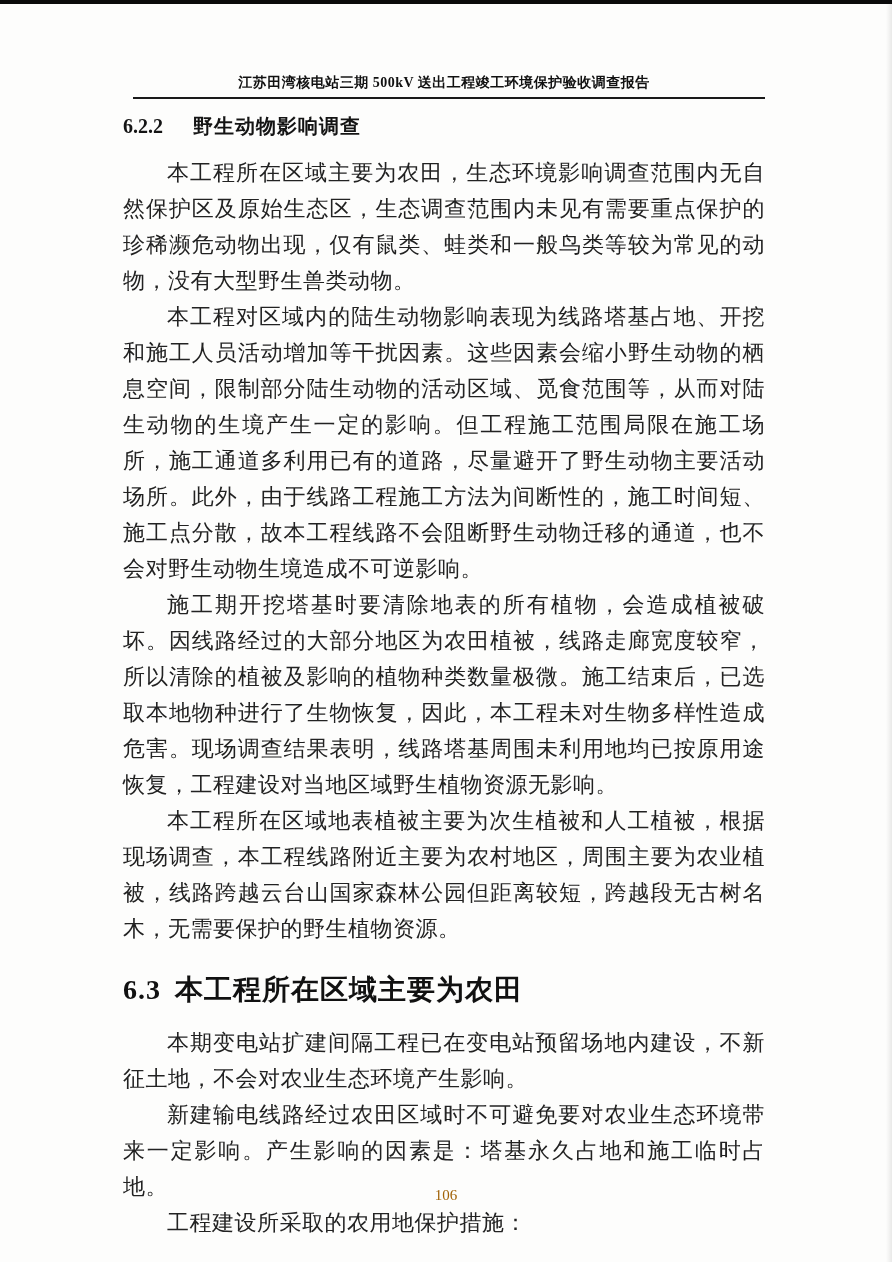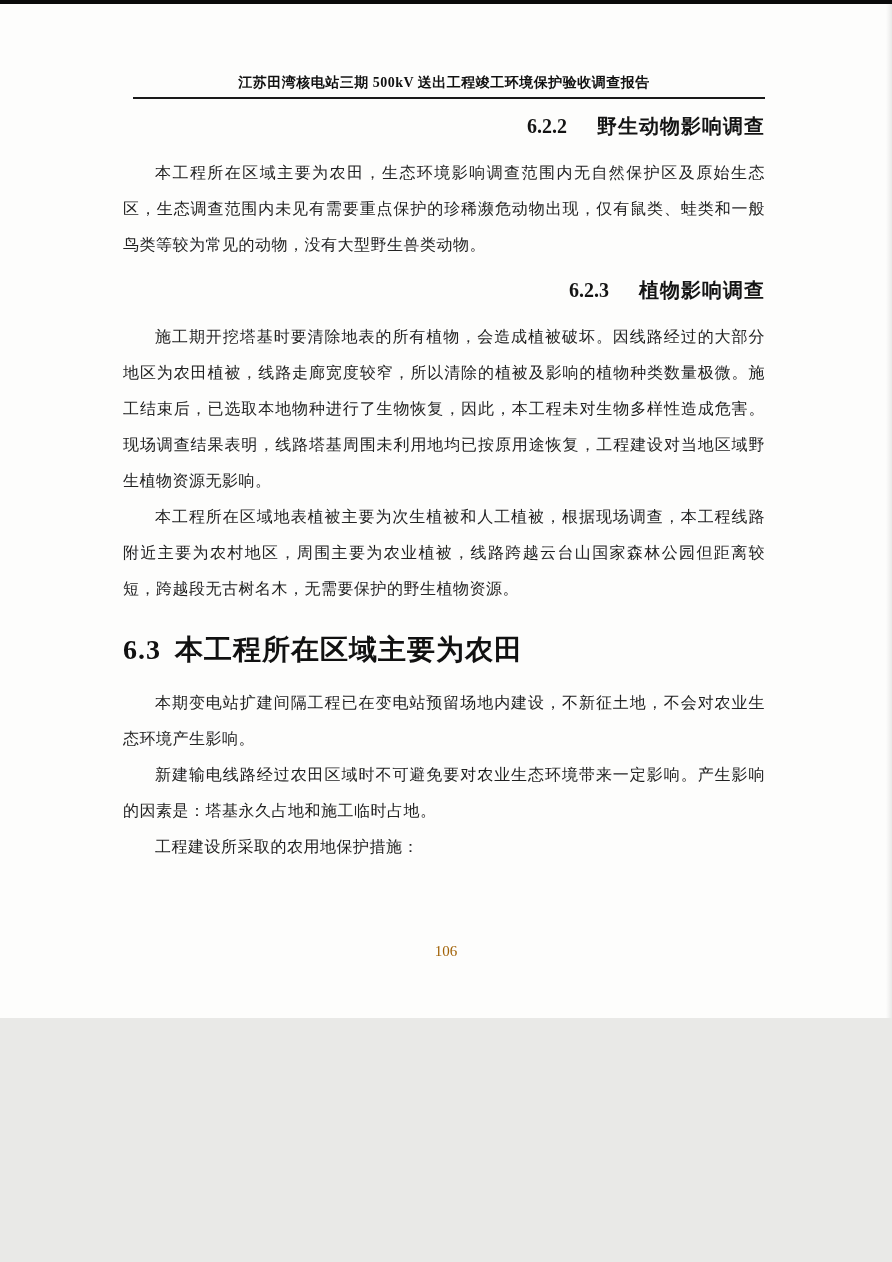--- a/index.html
+++ b/index.html
@@ -3,21 +3,21 @@
 <meta charset="utf-8">
 <style>
   html, body { margin: 0; padding: 0; }
   body {
     background: #e9e9e7;
     font-family: "Liberation Serif", "DejaVu Serif", serif;
   }
   .page {
     position: relative;
     width: 892px;
-    height: 1018px;
+    height: 1262px;
     margin: 0 auto;
     background: #fdfdfc;
     overflow: hidden;
     color: #1d1d1d;
   }
   .scan-top-edge {
     position: absolute;
     top: 0; left: 0;
     width: 100%;
     height: 4px;
@@ -45,40 +45,39 @@
   .header-rule {
     border: none;
     border-top: 2px solid #1a1a1a;
     margin: 5px 0 0 10px;
   }
   h3.sec {
     font-size: 20px;
     margin: 14px 0 15px 0;
     font-weight: bold;
     color: #141414;
-    text-align: right;
   }
   h3.sec .sec-num {
     font-family: "Liberation Serif", "DejaVu Serif", serif;
     margin-right: 30px;
   }
   h3.sec .sec-title {
     font-family: "Liberation Sans", "DejaVu Sans", sans-serif;
     letter-spacing: 1px;
   }
   h2.sec-big {
     font-size: 28px;
     margin: 24px 0 16px 0;
     font-weight: bold;
     color: #111;
     letter-spacing: 1px;
   }
   h2.sec-big .sec-num { margin-right: 14px; margin-top: 41px; }
   p.body-p {
-    font-size: 16px;
+    font-size: 22px;
     line-height: 36px;
     margin: 0;
     text-align: justify;
     text-indent: 2em;
     letter-spacing: 0.5px;
     color: #222;
   }
   .footer {
     position: absolute;
     bottom: 58px;
@@ -100,24 +99,22 @@
 
     <div class="running-header">
       <div class="running-header-title">江苏田湾核电站三期 500kV 送出工程竣工环境保护验收调查报告</div>
       <hr class="header-rule">
     </div>
 
     <h3 class="sec">
       <span class="sec-num">6.2.2</span><span class="sec-title">野生动物影响调查</span>
     </h3>
     <p class="body-p">本工程所在区域主要为农田，生态环境影响调查范围内无自然保护区及原始生态区，生态调查范围内未见有需要重点保护的珍稀濒危动物出现，仅有鼠类、蛙类和一般鸟类等较为常见的动物，没有大型野生兽类动物。</p>
+    <p class="body-p">本工程对区域内的陆生动物影响表现为线路塔基占地、开挖和施工人员活动增加等干扰因素。这些因素会缩小野生动物的栖息空间，限制部分陆生动物的活动区域、觅食范围等，从而对陆生动物的生境产生一定的影响。但工程施工范围局限在施工场所，施工通道多利用已有的道路，尽量避开了野生动物主要活动场所。此外，由于线路工程施工方法为间断性的，施工时间短、施工点分散，故本工程线路不会阻断野生动物迁移的通道，也不会对野生动物生境造成不可逆影响。</p>
 
-    <h3 class="sec">
-      <span class="sec-num">6.2.3</span><span class="sec-title">植物影响调查</span>
-    </h3>
     <p class="body-p">施工期开挖塔基时要清除地表的所有植物，会造成植被破坏。因线路经过的大部分地区为农田植被，线路走廊宽度较窄，所以清除的植被及影响的植物种类数量极微。施工结束后，已选取本地物种进行了生物恢复，因此，本工程未对生物多样性造成危害。现场调查结果表明，线路塔基周围未利用地均已按原用途恢复，工程建设对当地区域野生植物资源无影响。</p>
     <p class="body-p">本工程所在区域地表植被主要为次生植被和人工植被，根据现场调查，本工程线路附近主要为农村地区，周围主要为农业植被，线路跨越云台山国家森林公园但距离较短，跨越段无古树名木，无需要保护的野生植物资源。</p>
 
     <h2 class="sec-big">
       <span class="sec-num">6.3</span><span class="sec-title">本工程所在区域主要为农田</span>
     </h2>
 
     <p class="body-p">本期变电站扩建间隔工程已在变电站预留场地内建设，不新征土地，不会对农业生态环境产生影响。</p>
     <p class="body-p">新建输电线路经过农田区域时不可避免要对农业生态环境带来一定影响。产生影响的因素是：塔基永久占地和施工临时占地。</p>
     <p class="body-p">工程建设所采取的农用地保护措施：</p>

